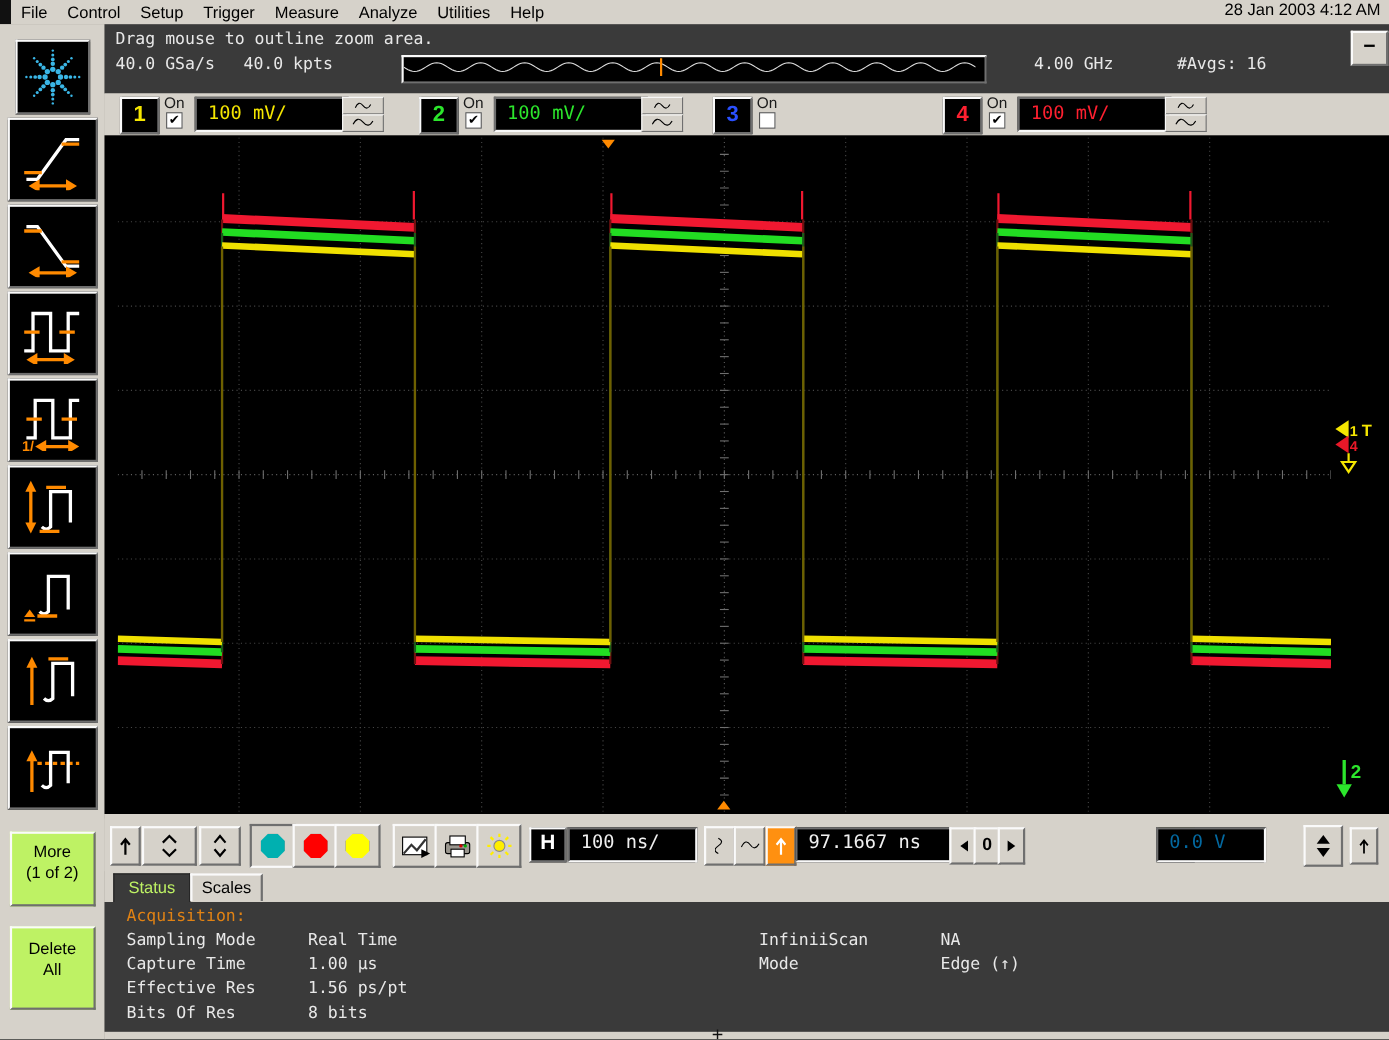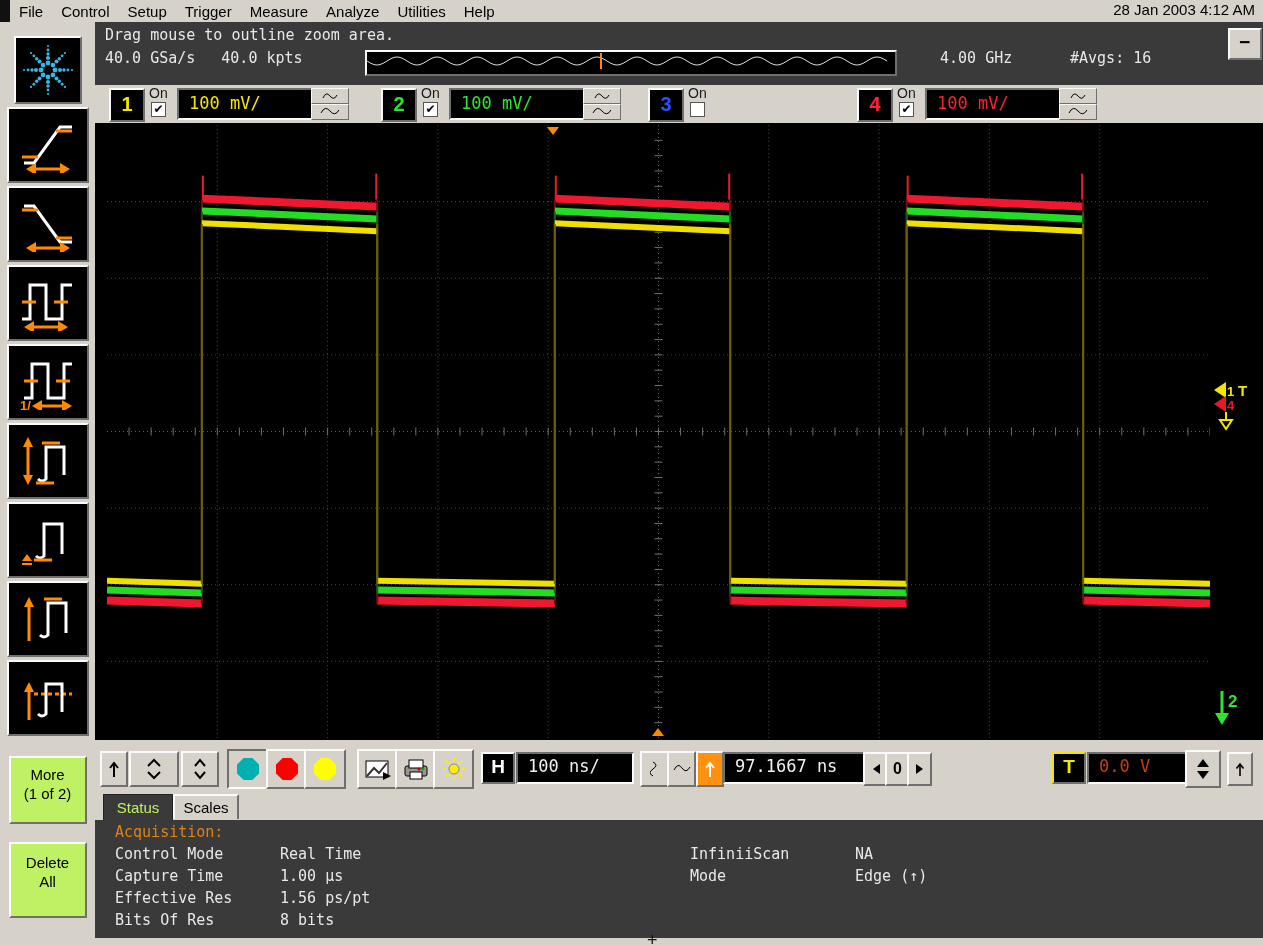--- a/index.html
+++ b/index.html
@@ -568,21 +568,21 @@
             <polygon points="9,1 9,11 2,6" fill="#000"></polygon>
           </svg>
       </div>
       <div class="tbtn" style="left:790px;width:21px;height:30px;top:8px;font-size:16px;font-weight:bold;">0</div>
       <div class="tbtn" style="left:812px;width:21px;height:30px;top:8px;">
         <svg width="10" height="12">
             <polygon points="1,1 1,11 8,6" fill="#000"></polygon>
           </svg>
       </div>
       <div class="hlab tlab" style="left:957px;">T</div>
-      <div class="blackdisp" style="left:992px;width:86px;color:#c2410c;">0.0 V</div>
+      <div class="blackdisp" style="left:956px;width:86px;color:#0369a1;">0.0 V</div>
       <div class="tbtn" style="left:1090px;width:32px;height:34px;top:6px;flex-direction:column;">
         <svg width="16" height="12">
             <polygon points="8,2 2,10 14,10" fill="#000"></polygon>
           </svg>
         <svg width="16" height="12">
             <polygon points="2,2 14,2 8,10" fill="#000"></polygon>
           </svg>
       </div>
       <div class="tbtn" style="left:1132px;width:22px;height:30px;top:8px;">
         <svg width="10" height="16">
@@ -593,21 +593,21 @@
 
     <div class="tabs">
       <div class="tab tab-active">Status</div>
       <div class="tab tab-idle">Scales</div>
     </div>
 
     <div class="infopanel">
       <div class="acq">
         <div class="ititle">Acquisition:</div>
         <div class="irow">
-            <span class="lbl">Control Mode</span>
+            <span class="lbl">Sampling Mode</span>
             <span>Real Time</span>
           </div>
         <div class="irow">
             <span class="lbl">Capture Time</span>
             <span>1.00 µs</span>
           </div>
         <div class="irow">
             <span class="lbl">Effective Res</span>
             <span>1.56 ps/pt</span>
           </div>

